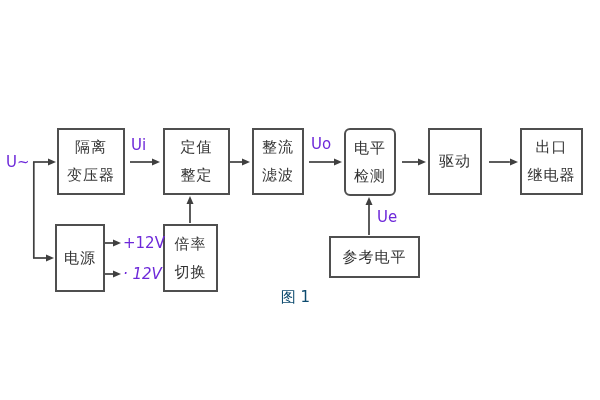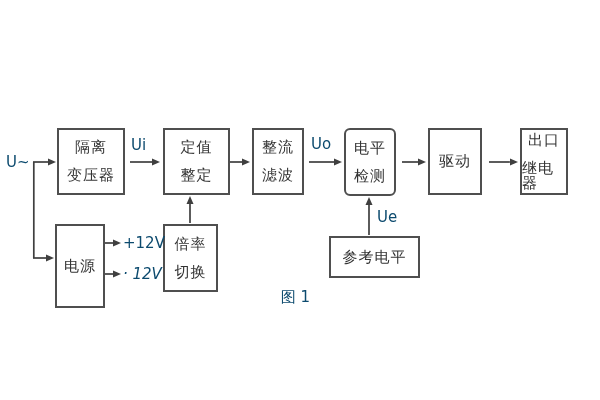--- a/index.html
+++ b/index.html
@@ -9,31 +9,31 @@
     color:#333333;overflow:hidden;
   }
   .block{
     position:absolute;box-sizing:border-box;
     border:2px solid #4f4f4f;background:#ffffff;
     display:flex;flex-direction:column;justify-content:center;align-items:center;
     gap:13px;font-size:15px;line-height:1;color:#333333;
     letter-spacing:1px;
   }
   .lbl{
-    position:absolute;font-size:15px;line-height:1;color:#0c4a6e;white-space:nowrap;
+    position:absolute;font-size:15px;line-height:1;color:#6d28d9;white-space:nowrap;
   }
   
   .b-isolation{left:57px;top:128px;width:68px;height:67px;}
   .b-setting{left:163px;top:128px;width:67px;height:67px;}
   .b-rectifier{left:252px;top:128px;width:52px;height:67px;}
   .b-level{left:344px;top:128px;width:52px;height:68px;border-radius:6px;}
   .b-drive{left:428px;top:128px;width:54px;height:67px;}
-  .b-relay{left:520px;top:128px;width:48px;height:67px;}
+  .b-relay{left:520px;top:128px;width:63px;height:67px;}
   
-  .b-power{left:55px;top:224px;width:50px;height:84px;}
+  .b-power{left:55px;top:224px;width:50px;height:68px;}
   .b-ratio{left:163px;top:224px;width:55px;height:68px;text-align:center;}
   .b-reference{left:329px;top:236px;width:91px;height:42px;}
   
   .l-input{left:6px;top:155px;}
   .l-ui{left:131px;top:138px;}
   .l-uo{left:311px;top:137px;}
   .l-ue{left:377px;top:210px;}
   .l-p12{left:123px;top:236px;}
   .l-m12{left:123px;top:267px;font-style:italic;}
   .l-caption{left:268px;top:290px;width:55px;text-align:center;color:#0c4a6e;}

